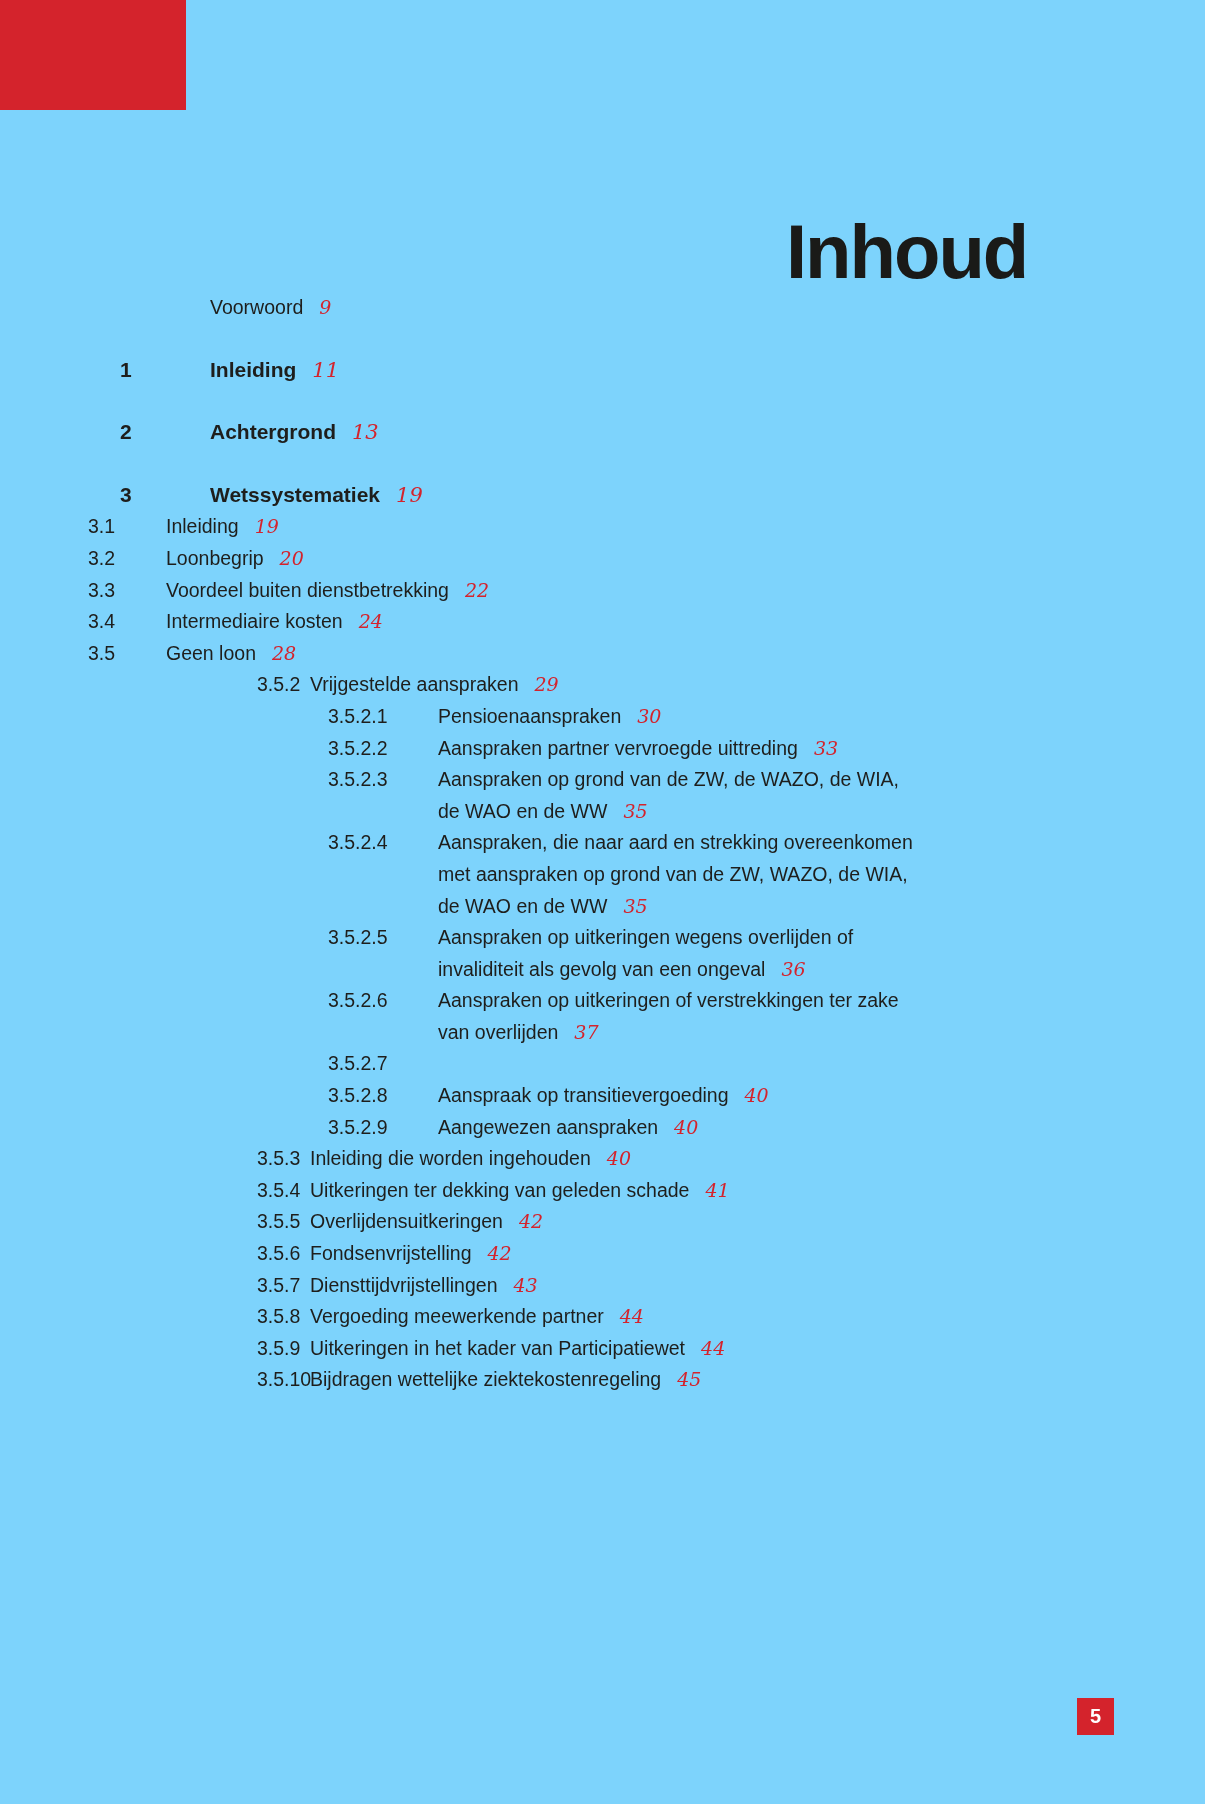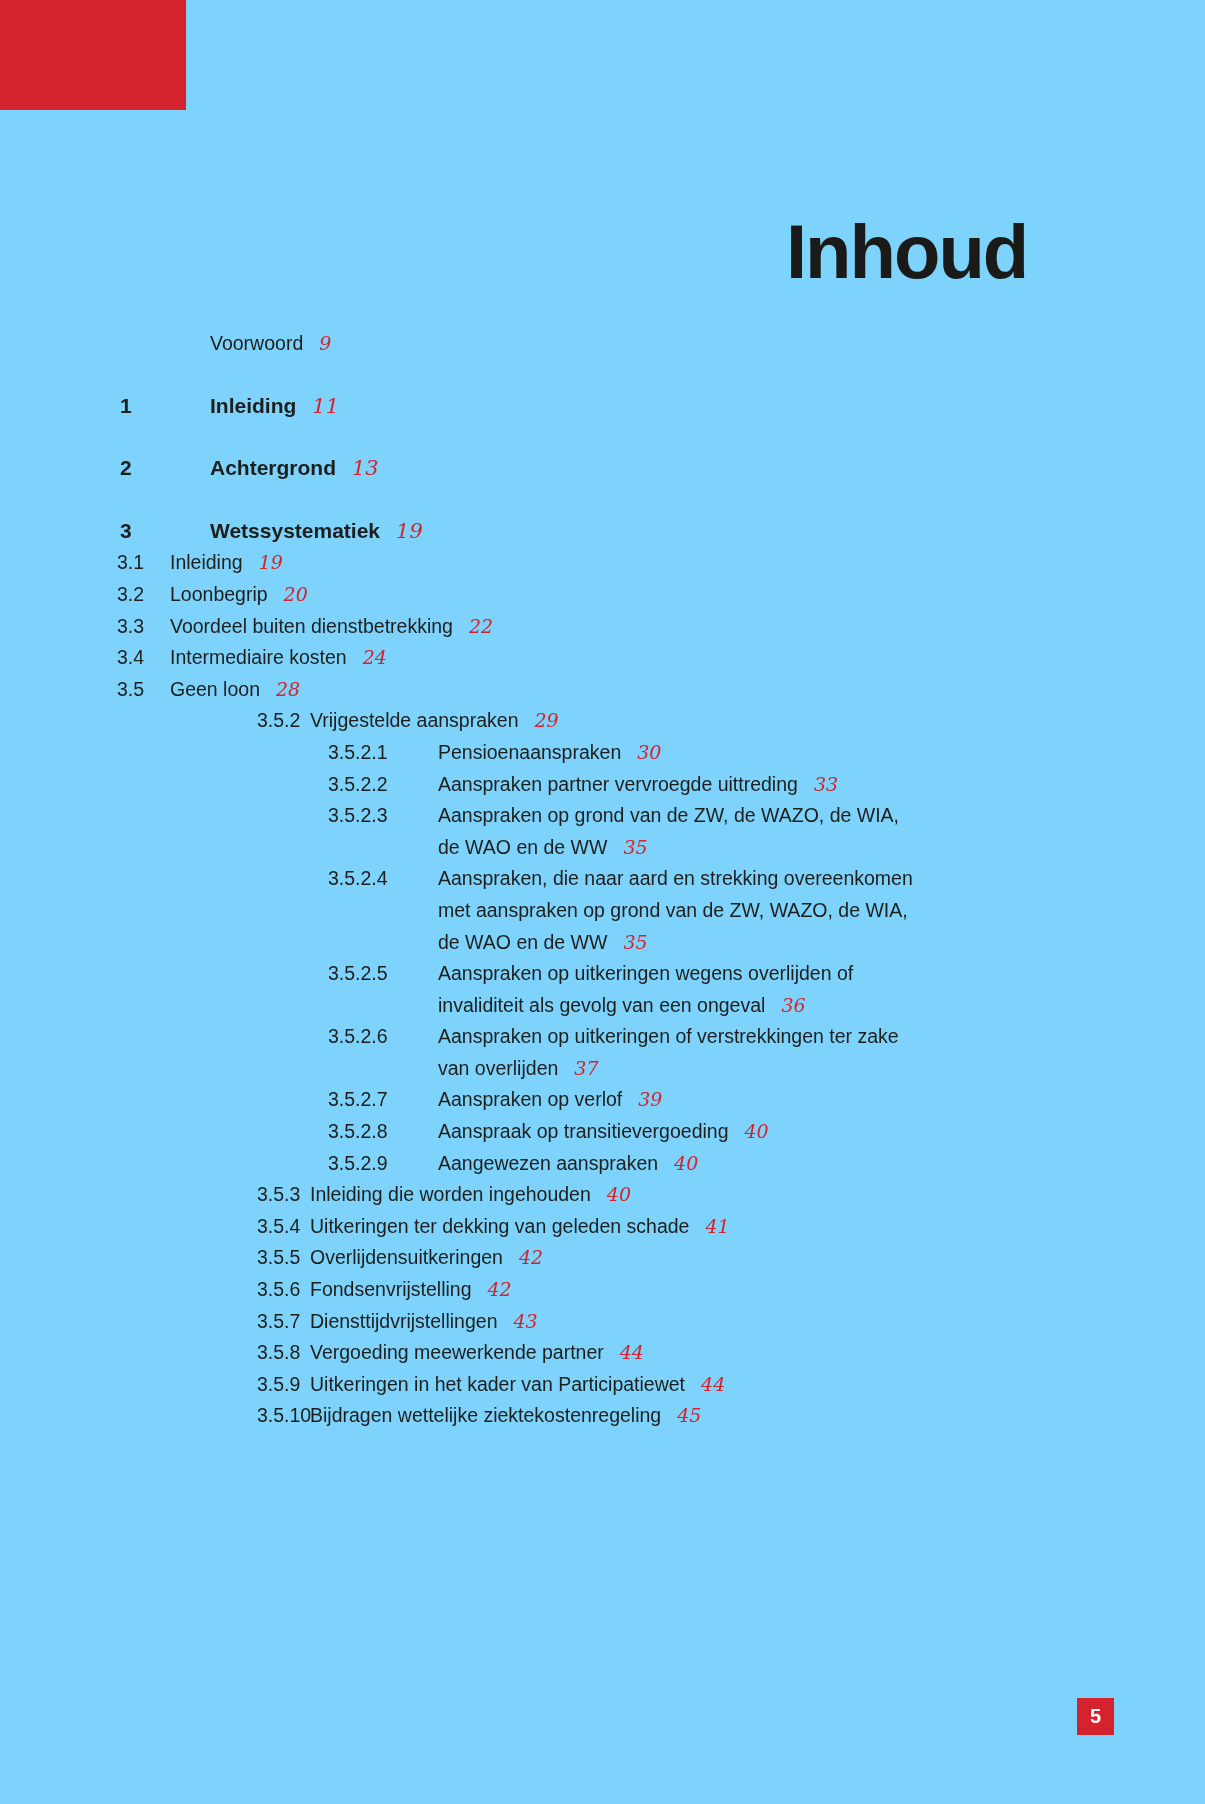--- a/index.html
+++ b/index.html
@@ -33,40 +33,39 @@
     letter-spacing: -2px;
     line-height: 1;
     color: #1a1a18;
     white-space: nowrap;
   }
   .toc {
     position: absolute;
     left: 0;
     top: 292px;
     width: 1000px;
-    margin-top: 36px;
   }
   .toc-row {
     display: flex;
     align-items: baseline;
     font-size: 19.5px;
     line-height: 31.6px;
     color: #1e1e1c;
   }
   .toc-row .toc-num {
     flex: 0 0 auto;
     white-space: nowrap;
   }
   .toc-row .toc-body { flex: 1 1 auto; }
   .toc-line { white-space: nowrap; }
   
   .toc-row.level-0 { padding-left: 210px; }
   .toc-row.level-1 { padding-left: 120px; }
   .toc-row.level-1 .toc-num { width: 90px; }
-  .toc-row.level-2 { padding-left: 117px; }
+  .toc-row.level-2 { padding-left: 88px; gap: 25px; }
   .toc-row.level-2 .toc-num { width: 53px; }
   .toc-row.level-3 { padding-left: 257px; }
   .toc-row.level-3 .toc-num { width: 53px; }
   .toc-row.level-4 { padding-left: 328px; gap: 40px; }
   .toc-row.level-4 .toc-num { width: 70px; }
   .toc-row.chapter {
     margin-top: 30px;
     font-weight: bold;
     font-size: 21px;
   }
@@ -196,23 +195,20 @@
       </div>
       <div class="toc-row level-4">
         <span class="toc-num">3.5.2.6</span>
         <div class="toc-body">
           <div class="toc-line"><span>Aanspraken op uitkeringen of verstrekkingen ter zake</span></div>
           <div class="toc-line"><span>van overlijden</span><span class="toc-page">37</span></div>
         </div>
       </div>
       <div class="toc-row level-4">
         <span class="toc-num">3.5.2.7</span>
-        <div class="toc-body">
-          <div class="toc-line"><span>Aanspraken op verlof</span><span class="toc-page">39</span></div>
-        </div>
       </div>
       <div class="toc-row level-4">
         <span class="toc-num">3.5.2.8</span>
         <div class="toc-body">
           <div class="toc-line"><span>Aanspraak op transitievergoeding</span><span class="toc-page">40</span></div>
         </div>
       </div>
       <div class="toc-row level-4">
         <span class="toc-num">3.5.2.9</span>
         <div class="toc-body">

